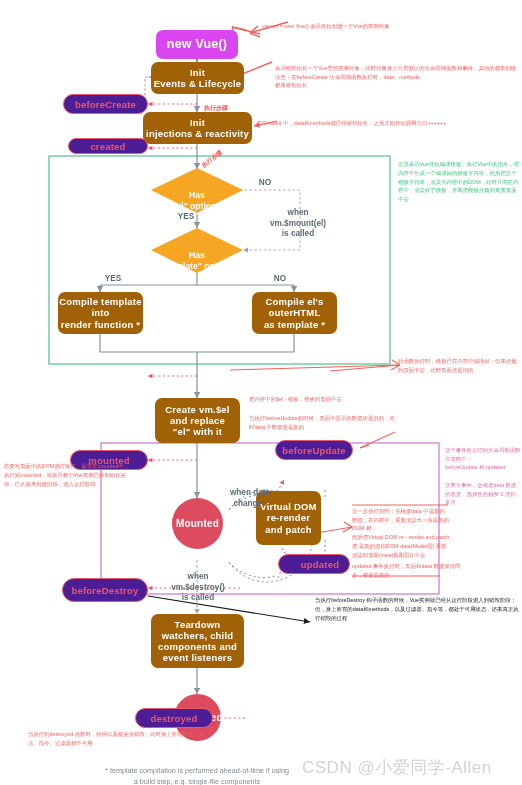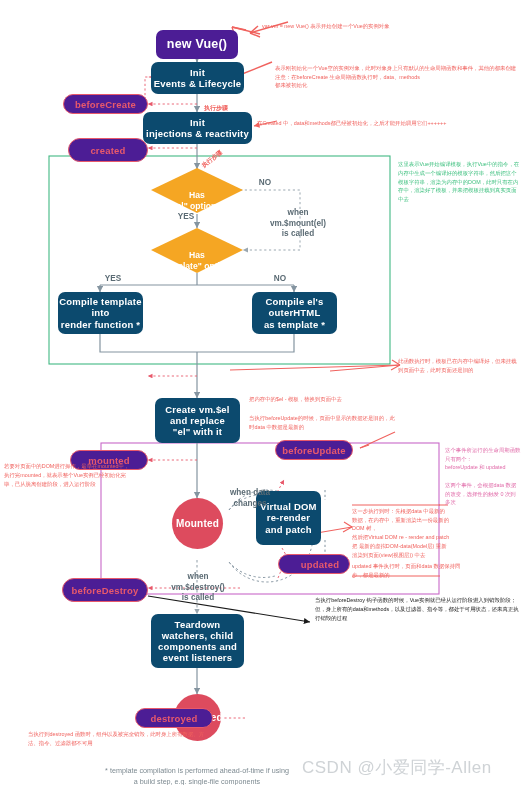--- a/index.html
+++ b/index.html
@@ -26,26 +26,26 @@
     display: flex;
     align-items: center;
     justify-content: center;
     text-align: center;
     color: #ffffff;
     font-weight: bold;
     line-height: 1.18;
     letter-spacing: .2px;
   }
   .n-dark {
-    background: #4c1d95;
+    background: #d946ef;
     border-radius: 7px;
     font-size: 12.5px;
   }
   .n-green {
-    background: #0c4a6e;
+    background: #a16207;
     border-radius: 7px;
     font-size: 9.5px;
   }
   .diamond-label {
     position: absolute;
     text-align: center;
     color: #ffffff;
     font-weight: bold;
     font-size: 8.6px;
     line-height: 1.2;
@@ -289,21 +289,21 @@
   </div>
 
   <div class="node n-circle" style="left:174px; top:694px; width:47px; height:47px;">
     <span>Destroyed</span>
   </div>
 
   <div class="hook" style="left:63px; top:94px; width:85px; height:20px;">
     <span>beforeCreate</span>
   </div>
 
-  <div class="hook" style="left:68px; top:138px; width:80px; height:24px;">
+  <div class="hook" style="left:68px; top:138px; width:80px; height:16px;">
     <span>created</span>
   </div>
 
 
   <div class="hook" style="left:70px; top:450px; width:78px; height:20px;">
     <span>mounted</span>
   </div>
 
   <div class="hook" style="left:275px; top:440px; width:78px; height:20px;">
     <span>beforeUpdate</span>

